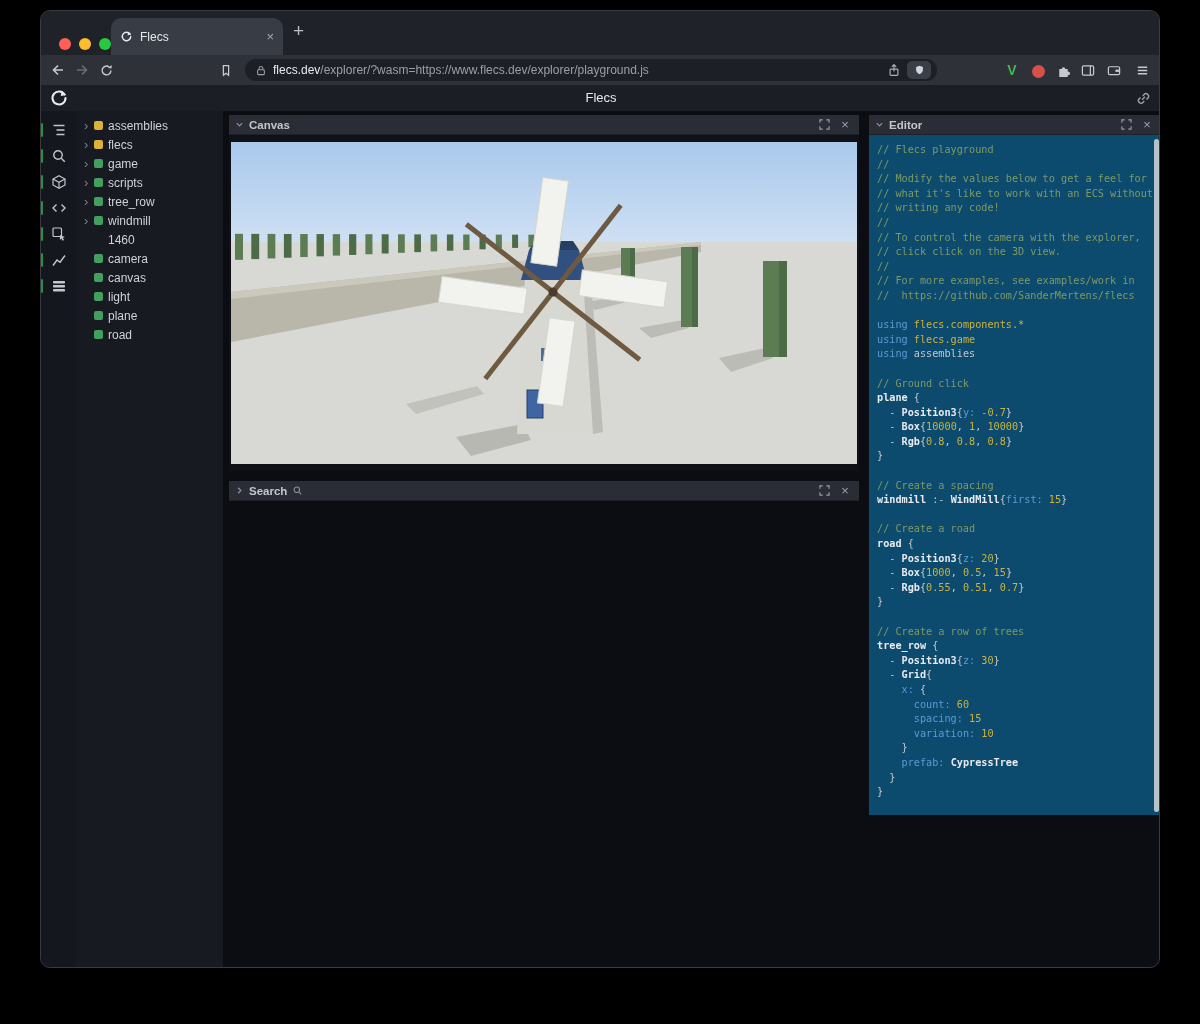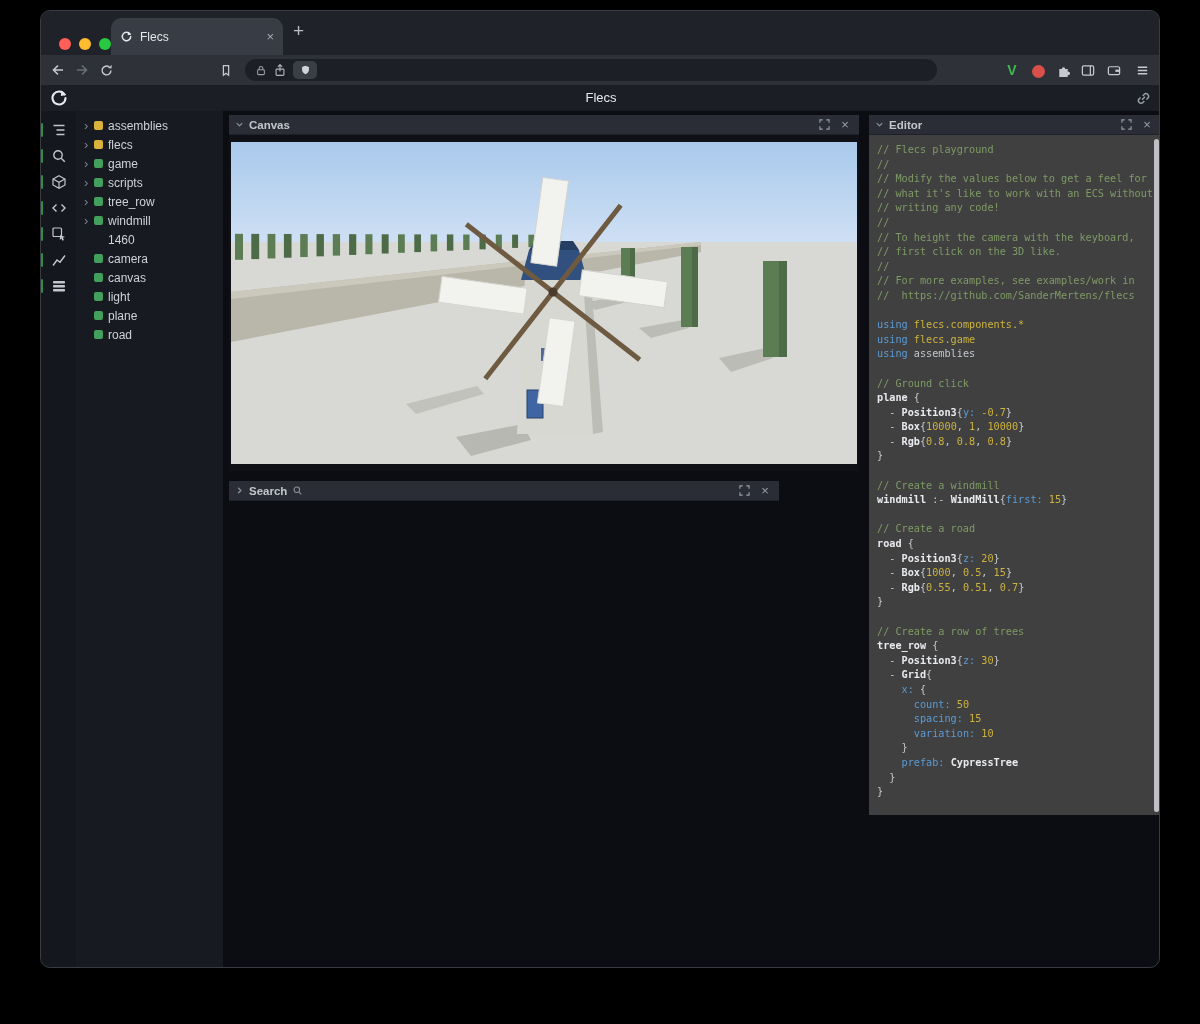--- a/index.html
+++ b/index.html
@@ -50,23 +50,23 @@
   .panel{position:absolute;background:#0f1116}
   .panel-header{height:20px;background:#2a2d35;border-bottom:1px solid #1e2127;display:flex;align-items:center;padding:0 6px;gap:5px}
   .panel-title{font-size:11.5px;font-weight:700;color:#c2c6cc}
   .ph-spacer{flex:1}
   .ph-btn{width:16px;height:16px;display:flex;align-items:center;justify-content:center;color:#9aa0a8;font-size:13px;line-height:1}
   .ph-caret{display:flex;align-items:center;color:#8a8f98}
 
   .canvas-panel{left:6px;top:4px;width:630px;height:356px}
   .canvas-body{height:335px;display:flex;align-items:center;justify-content:center}
 
-  .search-panel{left:6px;top:370px;width:550px;height:20px;background:transparent}
-
-  .editor-panel{left:646px;top:4px;width:292px;height:700px;background:#404040}
+  .search-panel{left:6px;top:370px;width:630px;height:20px;background:transparent}
+
+  .editor-panel{left:646px;top:4px;width:292px;height:700px;background:#0c4a6e}
   .editor-body{position:relative;height:679px;padding:8px 0 0 8px;overflow:hidden}
   .editor-scroll{position:absolute;right:2px;top:24px;bottom:3px;width:5px;background:#d5d7db;border-radius:3px;opacity:.85}
 
   .code-line{font-family:"DejaVu Sans Mono","Liberation Mono",monospace;font-size:10.2px;line-height:14.6px;white-space:pre;color:var(--tok-default,#c3c7cd)}
   .tok-c{color:var(--tok-comment)}
   .tok-k{color:var(--tok-keyword)}
   .tok-m{color:var(--tok-module)}
   .tok-t{color:var(--tok-type);font-weight:700}
   .tok-p{color:var(--tok-property)}
   .tok-n{color:var(--tok-number)}
@@ -116,20 +116,23 @@
           <path d="M5,2.5 h6 v11 l-3,-2.4 l-3,2.4 z"></path>
         </svg>
     </span>
 
     <div class="urlbar">
       <span style="display:flex">
         <svg width="12" height="13" viewBox="0 0 16 16" fill="none" stroke="#9aa0a6" stroke-width="1.4">
             <rect x="3.5" y="7" width="9" height="6.5" rx="1.2"></rect>
             <path d="M5.5,7 V5.2 a2.5,2.5 0 0 1 5,0 V7"></path>
           </svg>
+      </span>
+      <span class="url-text">
+        <span class="url-domain">flecs.dev</span><span class="url-path">/explorer/?wasm=https://www.flecs.dev/explorer/playground.js</span>
       </span>
       <span style="display:flex">
         <svg width="14" height="15" viewBox="0 0 16 16" fill="none" stroke="#aeb2ba" stroke-width="1.3">
             <rect x="3.5" y="6.5" width="9" height="7" rx="1"></rect>
             <path d="M8,1.5 V9 M5.5,3.8 L8,1.3 L10.5,3.8"></path>
           </svg>
       </span>
       <span class="shield-badge">
         <svg width="11" height="12" viewBox="0 0 16 16">
             <path d="M8,1.8 L13,3.5 V7.5 c0,3.3 -2.3,5.4 -5,6.6 C5.3,12.9 3,10.8 3,7.5 V3.5 Z" fill="#cfd3da"></path>
@@ -426,53 +429,53 @@
         </span>
         <span class="ph-btn">×</span>
       </div>
       <div class="editor-body">
           <div class="code-line"><span class="tok-c">// Flecs playground</span></div>
           <div class="code-line"><span class="tok-c">//</span></div>
           <div class="code-line"><span class="tok-c">// Modify the values below to get a feel for</span></div>
           <div class="code-line"><span class="tok-c">// what it's like to work with an ECS without</span></div>
           <div class="code-line"><span class="tok-c">// writing any code!</span></div>
           <div class="code-line"><span class="tok-c">//</span></div>
-          <div class="code-line"><span class="tok-c">// To height the camera with the keyboard,</span></div>
-          <div class="code-line"><span class="tok-c">// first click on the 3D like.</span></div>
+          <div class="code-line"><span class="tok-c">// To control the camera with the explorer,</span></div>
+          <div class="code-line"><span class="tok-c">// click click on the 3D view.</span></div>
           <div class="code-line"><span class="tok-c">//</span></div>
           <div class="code-line"><span class="tok-c">// For more examples, see examples/work in</span></div>
           <div class="code-line"><span class="tok-c">//  https://github.com/SanderMertens/flecs</span></div>
           <div class="code-line">&nbsp;</div>
           <div class="code-line"><span class="tok-k">using </span><span class="tok-m">flecs.components.*</span></div>
           <div class="code-line"><span class="tok-k">using </span><span class="tok-m">flecs.game</span></div>
           <div class="code-line"><span class="tok-k">using </span><span class="tok-d">assemblies</span></div>
           <div class="code-line">&nbsp;</div>
           <div class="code-line"><span class="tok-c">// Ground click</span></div>
           <div class="code-line"><span class="tok-t">plane</span><span class="tok-d"> {</span></div>
           <div class="code-line"><span class="tok-d">  - </span><span class="tok-t">Position3</span><span class="tok-d">{</span><span class="tok-p">y:</span><span class="tok-d"> </span><span class="tok-n">-0.7</span><span class="tok-d">}</span></div>
           <div class="code-line"><span class="tok-d">  - </span><span class="tok-t">Box</span><span class="tok-d">{</span><span class="tok-n">10000</span><span class="tok-d">, </span><span class="tok-n">1</span><span class="tok-d">, </span><span class="tok-n">10000</span><span class="tok-d">}</span></div>
           <div class="code-line"><span class="tok-d">  - </span><span class="tok-t">Rgb</span><span class="tok-d">{</span><span class="tok-n">0.8</span><span class="tok-d">, </span><span class="tok-n">0.8</span><span class="tok-d">, </span><span class="tok-n">0.8</span><span class="tok-d">}</span></div>
           <div class="code-line"><span class="tok-d">}</span></div>
           <div class="code-line">&nbsp;</div>
-          <div class="code-line"><span class="tok-c">// Create a windmill</span></div>
+          <div class="code-line"><span class="tok-c">// Create a spacing</span></div>
           <div class="code-line"><span class="tok-t">windmill</span><span class="tok-d"> :- </span><span class="tok-t">WindMill</span><span class="tok-d">{</span><span class="tok-p">first:</span><span class="tok-d"> </span><span class="tok-n">15</span><span class="tok-d">}</span></div>
           <div class="code-line">&nbsp;</div>
           <div class="code-line"><span class="tok-c">// Create a road</span></div>
           <div class="code-line"><span class="tok-t">road</span><span class="tok-d"> {</span></div>
           <div class="code-line"><span class="tok-d">  - </span><span class="tok-t">Position3</span><span class="tok-d">{</span><span class="tok-p">z:</span><span class="tok-d"> </span><span class="tok-n">20</span><span class="tok-d">}</span></div>
           <div class="code-line"><span class="tok-d">  - </span><span class="tok-t">Box</span><span class="tok-d">{</span><span class="tok-n">1000</span><span class="tok-d">, </span><span class="tok-n">0.5</span><span class="tok-d">, </span><span class="tok-n">15</span><span class="tok-d">}</span></div>
           <div class="code-line"><span class="tok-d">  - </span><span class="tok-t">Rgb</span><span class="tok-d">{</span><span class="tok-n">0.55</span><span class="tok-d">, </span><span class="tok-n">0.51</span><span class="tok-d">, </span><span class="tok-n">0.7</span><span class="tok-d">}</span></div>
           <div class="code-line"><span class="tok-d">}</span></div>
           <div class="code-line">&nbsp;</div>
           <div class="code-line"><span class="tok-c">// Create a row of trees</span></div>
           <div class="code-line"><span class="tok-t">tree_row</span><span class="tok-d"> {</span></div>
           <div class="code-line"><span class="tok-d">  - </span><span class="tok-t">Position3</span><span class="tok-d">{</span><span class="tok-p">z:</span><span class="tok-d"> </span><span class="tok-n">30</span><span class="tok-d">}</span></div>
           <div class="code-line"><span class="tok-d">  - </span><span class="tok-t">Grid</span><span class="tok-d">{</span></div>
           <div class="code-line"><span class="tok-d">    </span><span class="tok-p">x:</span><span class="tok-d"> {</span></div>
-          <div class="code-line"><span class="tok-d">      </span><span class="tok-p">count:</span><span class="tok-d"> </span><span class="tok-n">50</span></div>
+          <div class="code-line"><span class="tok-d">      </span><span class="tok-p">count:</span><span class="tok-d"> </span><span class="tok-n">60</span></div>
           <div class="code-line"><span class="tok-d">      </span><span class="tok-p">spacing:</span><span class="tok-d"> </span><span class="tok-n">15</span></div>
           <div class="code-line"><span class="tok-d">      </span><span class="tok-p">variation:</span><span class="tok-d"> </span><span class="tok-n">10</span></div>
           <div class="code-line"><span class="tok-d">    }</span></div>
           <div class="code-line"><span class="tok-d">    </span><span class="tok-p">prefab:</span><span class="tok-d"> </span><span class="tok-t">CypressTree</span></div>
           <div class="code-line"><span class="tok-d">  }</span></div>
           <div class="code-line"><span class="tok-d">}</span></div>
         </div>
       <div class="editor-scroll"></div>
     </div>
 

